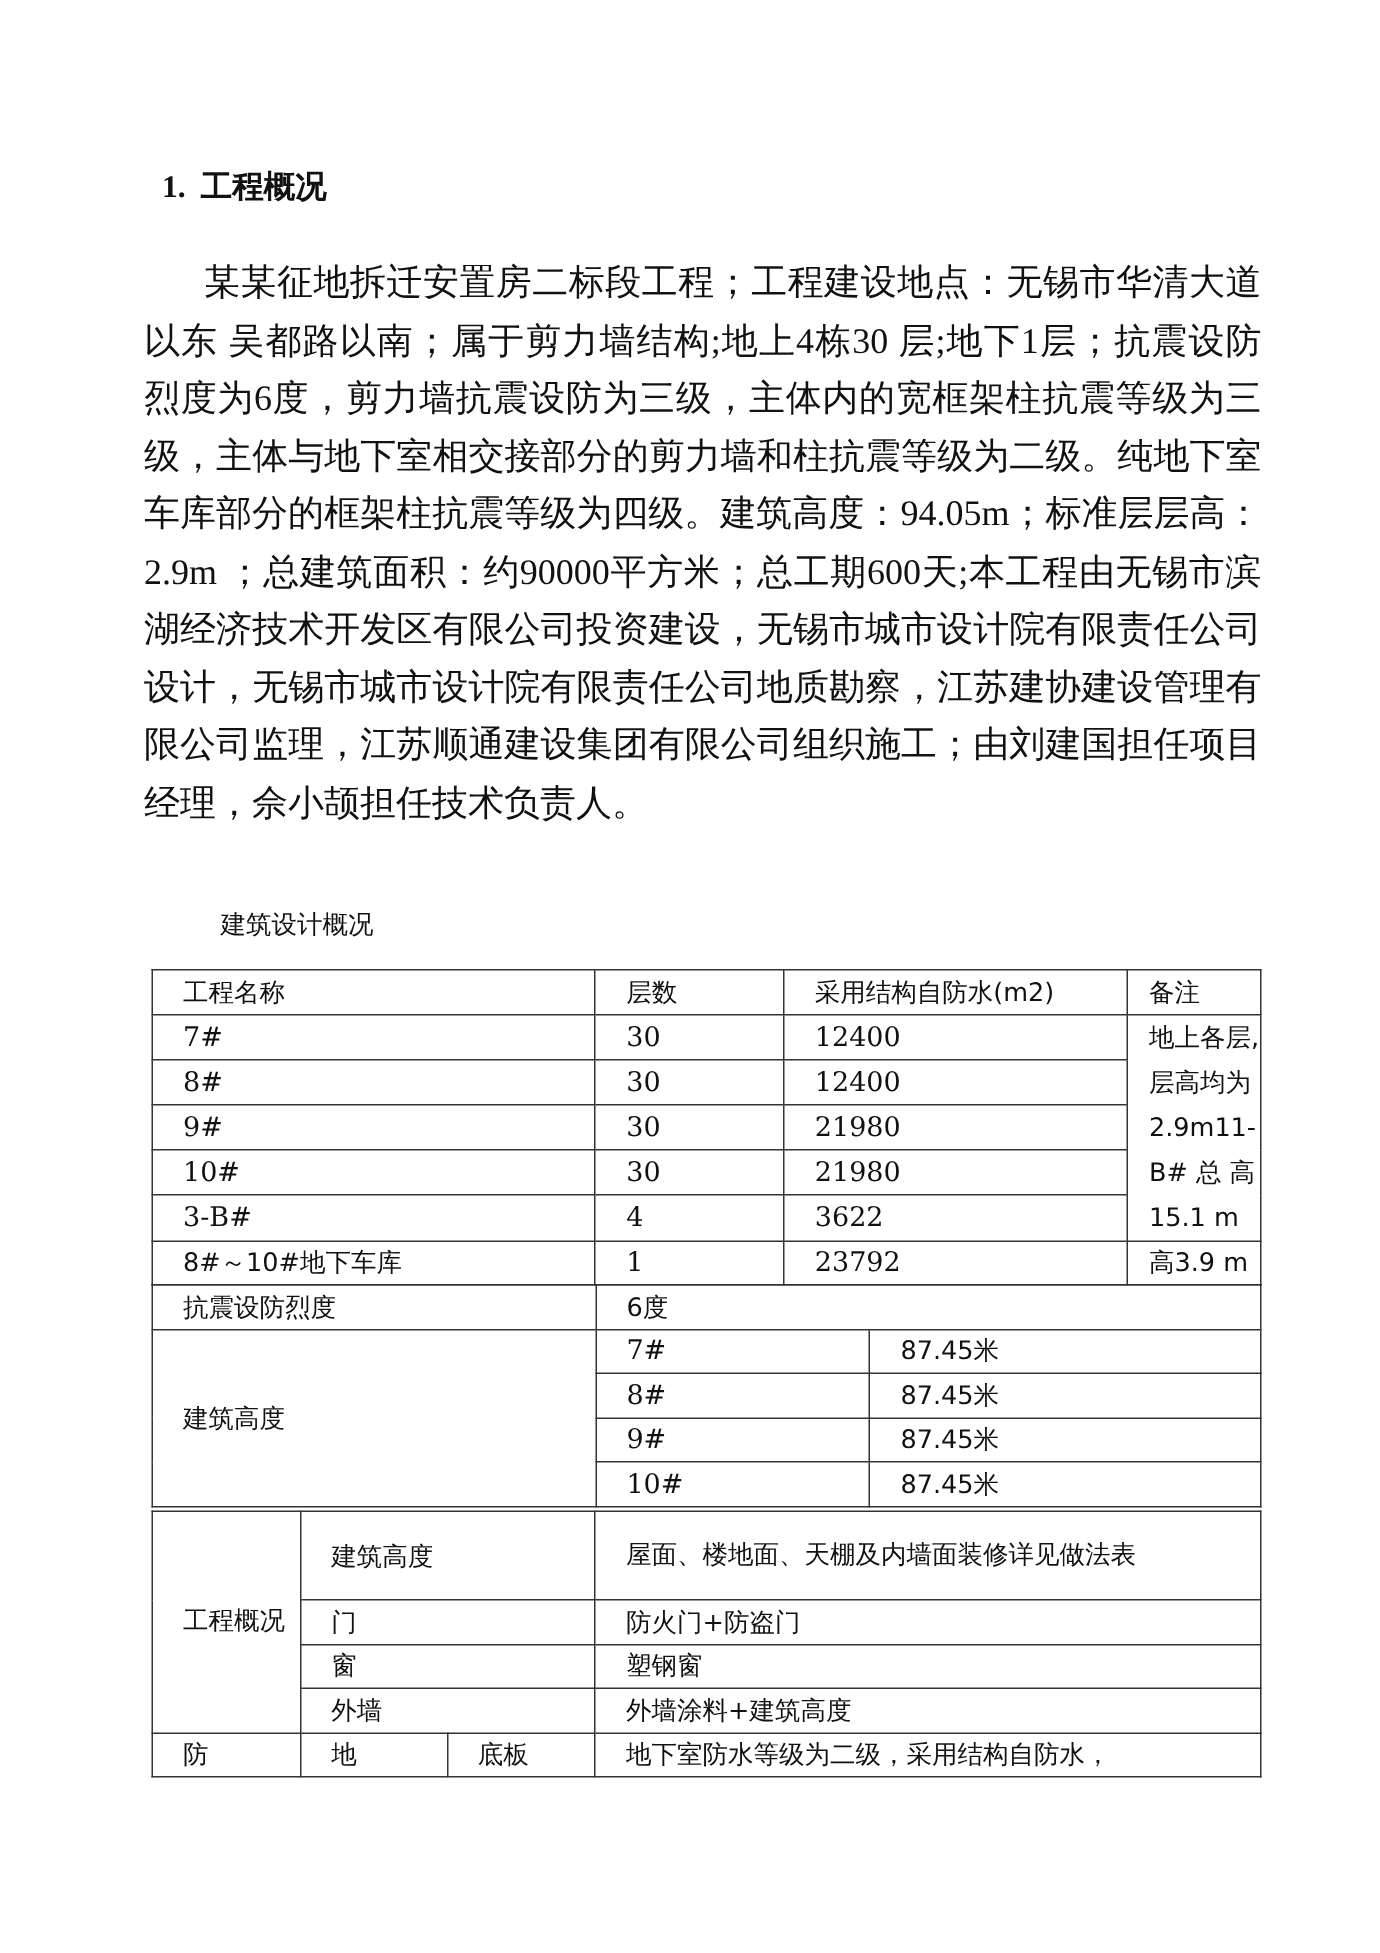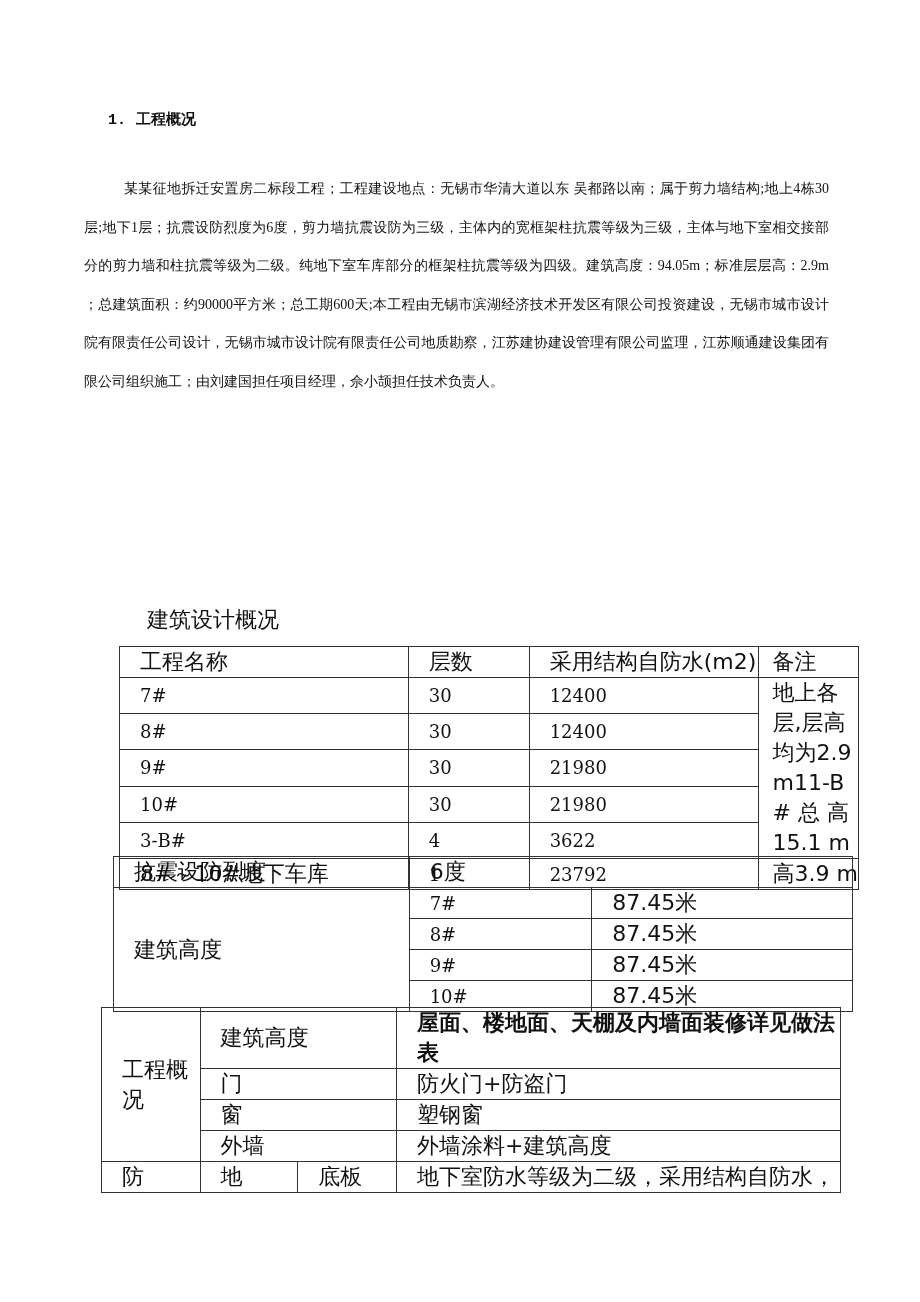--- a/index.html
+++ b/index.html
@@ -1,32 +1,32 @@
 <!DOCTYPE html>
 <html><head>
 <meta charset="utf-8">
 <style>
   html, body { margin: 0; padding: 0; background: #ffffff; }
   body { width: 920px; height: 1302px; position: relative; overflow: hidden;
          font-family: "DejaVu Serif", "Liberation Serif", serif; color: #111; }
-  .heading { position: absolute; left: 108px; top: 110px; font-size: 15px; font-weight: bold;
-             font-family: Liberation Mono, monospace; }
+  .heading { position: absolute; left: 108px; top: 110px; font-size: 21px; font-weight: bold;
+             font-family: Liberation Serif, serif; }
   .heading .num { margin-right: 10px; }
-  .para { position: absolute; left: 84px; top: 170px; width: 745px; font-size: 14px; line-height: 38.5px;
+  .para { position: absolute; left: 96px; top: 170px; width: 745px; font-size: 24px; line-height: 38.5px;
           text-indent: 40px; font-family: "Liberation Serif", "DejaVu Serif", serif; text-align: justify; }
   .caption { position: absolute; left: 147px; top: 605px; font-size: 16px; }
   table { position: absolute; border-collapse: collapse; font-size: 18px; }
   td { border: 1.3px solid #333; padding: 0 0 0 20px; height: 28.5px; vertical-align: middle; white-space: nowrap; }
-  #t1 { left: 119px; top: 646px; width: 740px; }
-  #t2 { left: 101px; top: 856px; width: 740px; margin-left: 12px; }
+  #t1 { left: 101px; top: 646px; width: 740px; }
+  #t2 { left: 101px; top: 856px; width: 740px; }
   #t3 { left: 101px; top: 1007px; width: 740px; }
   .note { white-space: normal; line-height: 30px; padding-left: 14px; padding-right: 0; font-size: 18px; word-break: break-all; margin-top: 30px; }
   .vert { white-space: normal; line-height: 30px; padding-left: 20px; width: 20px; }
-  .wrap { white-space: normal; line-height: 30px; padding-left: 20px; font-weight: bold; }
-  .cn { font-family: "DejaVu Sans", sans-serif; font-size: 22px; }
+  .wrap { white-space: normal; line-height: 30px; padding-left: 20px; }
+  .cn { font-family: "DejaVu Sans", sans-serif; font-size: 17px; }
 </style>
 </head>
 <body>
 
 <div class="heading">
   <span class="num">1.</span><span>工程概况</span>
 </div>
 
 <div class="para">某某征地拆迁安置房二标段工程；工程建设地点：无锡市华清大道以东 吴都路以南；属于剪力墙结构;地上4栋30 层;地下1层；抗震设防烈度为6度，剪力墙抗震设防为三级，主体内的宽框架柱抗震等级为三级，主体与地下室相交接部分的剪力墙和柱抗震等级为二级。纯地下室车库部分的框架柱抗震等级为四级。建筑高度：94.05m；标准层层高：2.9m ；总建筑面积：约90000平方米；总工期600天;本工程由无锡市滨湖经济技术开发区有限公司投资建设，无锡市城市设计院有限责任公司设计，无锡市城市设计院有限责任公司地质勘察，江苏建协建设管理有限公司监理，江苏顺通建设集团有限公司组织施工；由刘建国担任项目经理，佘小颉担任技术负责人。</div>
 

